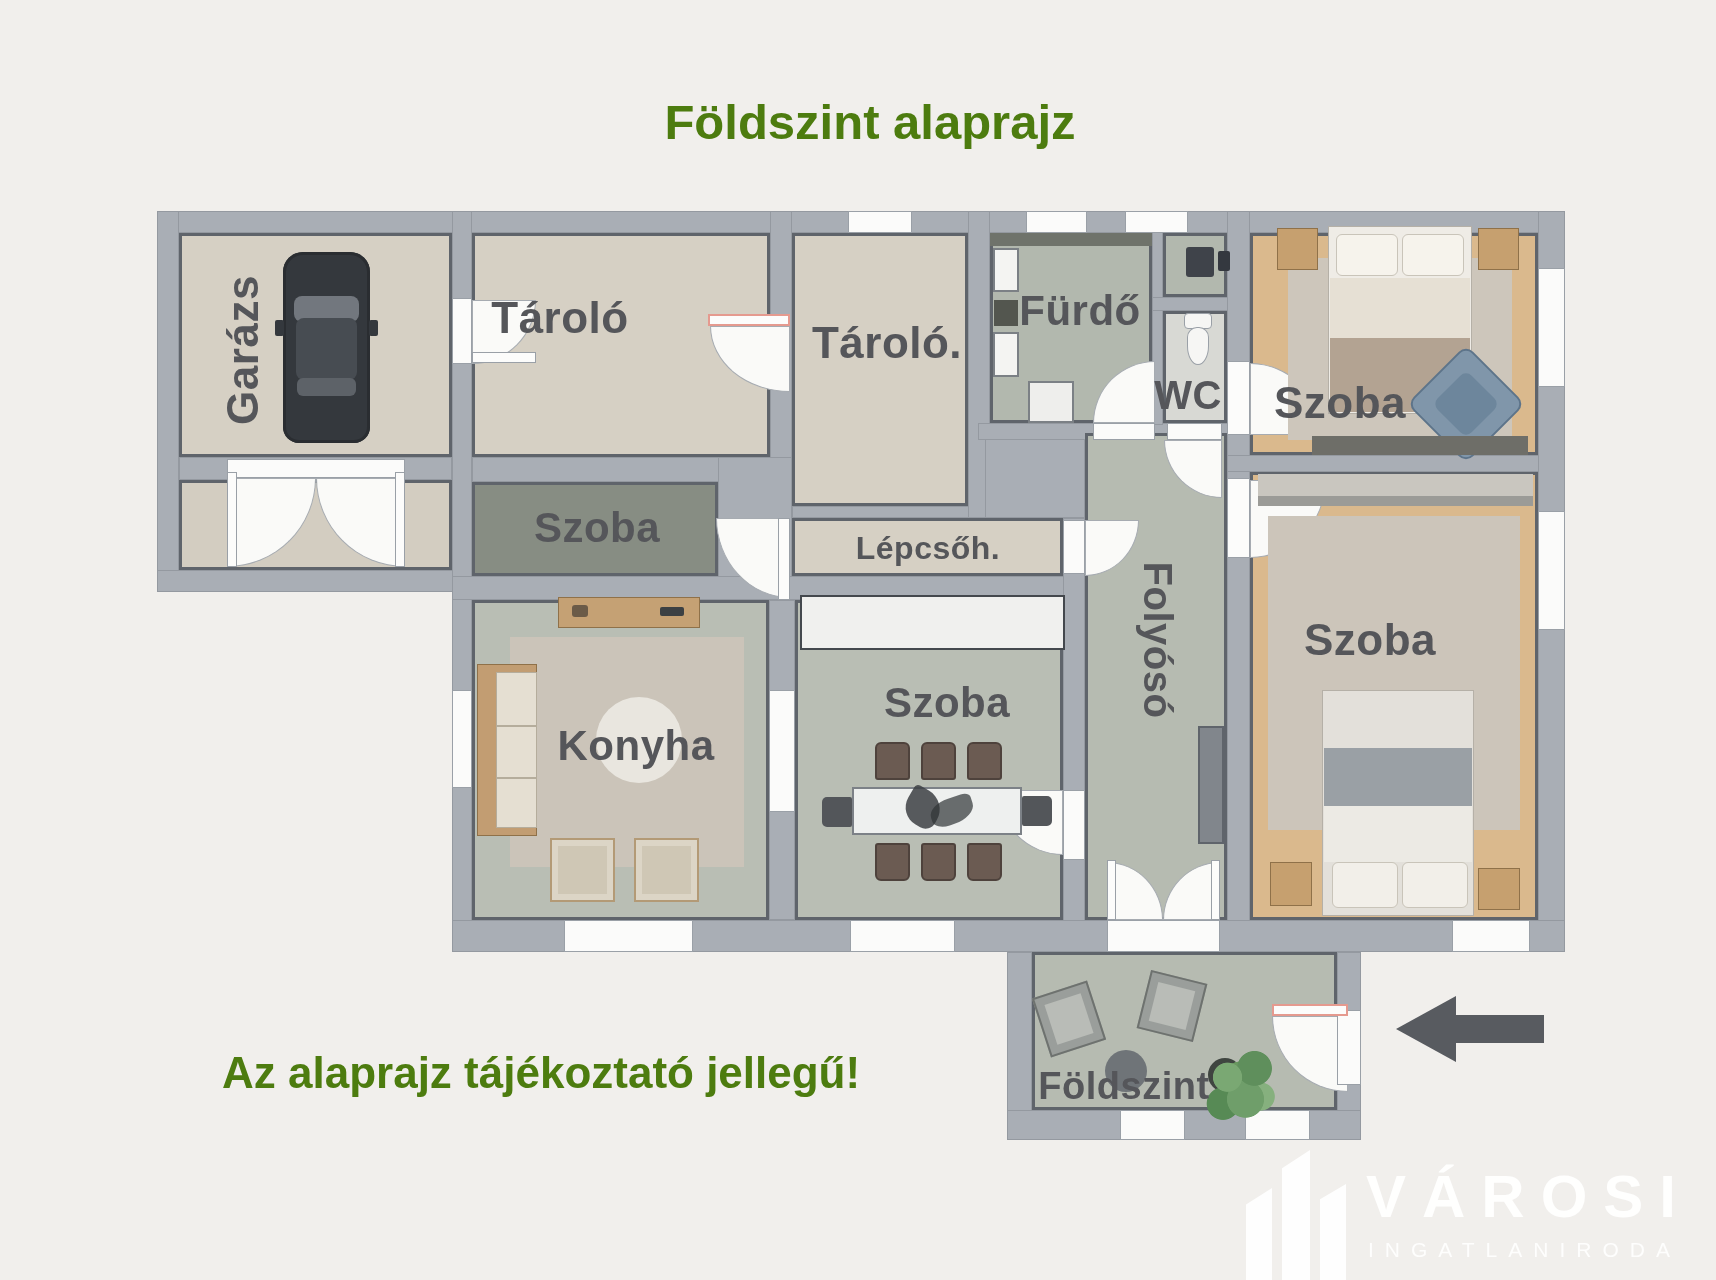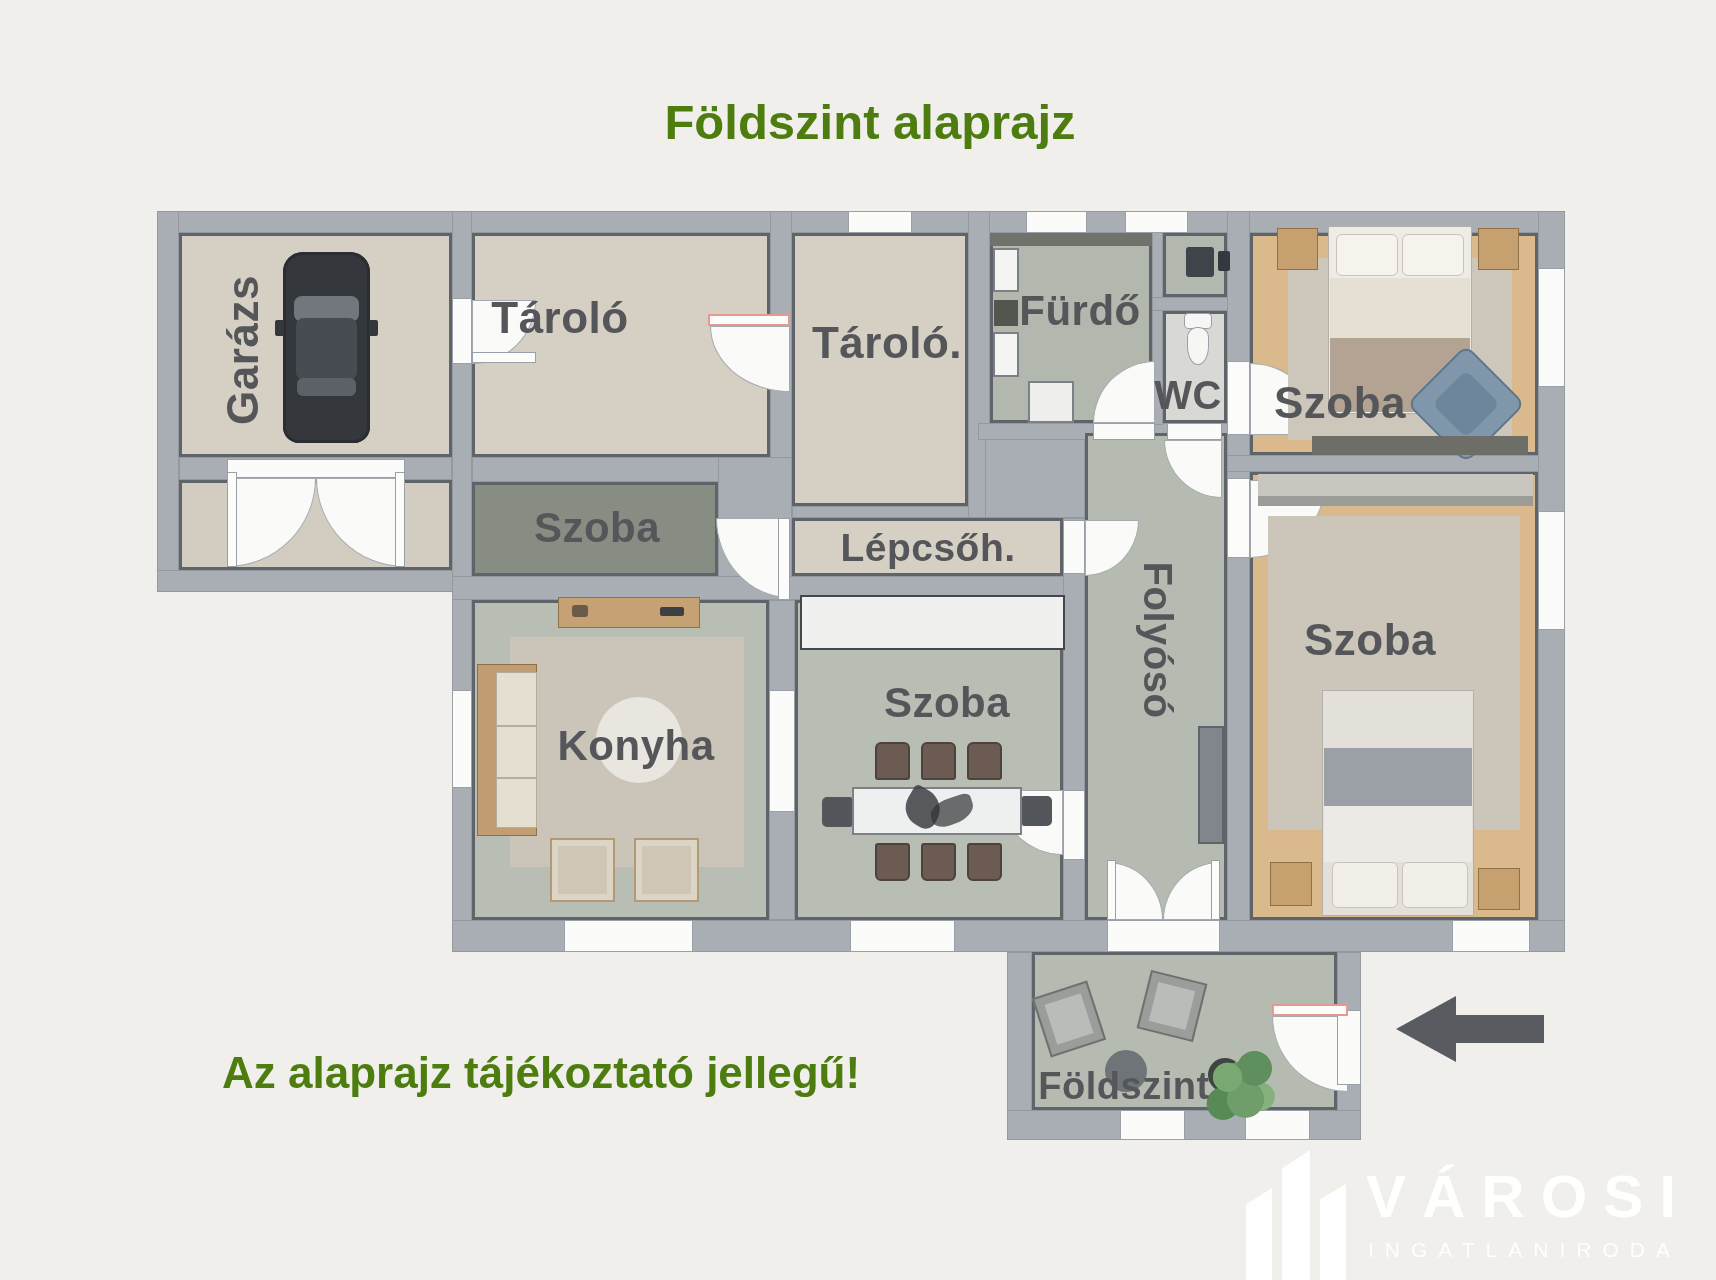--- a/index.html
+++ b/index.html
@@ -205,21 +205,21 @@
   <div class="f" style="left:1208px;top:1058px;width:34px;height:34px;background:#3f4540;border-radius:50%;z-index:5;"></div>
   <div class="f" style="left:1196px;top:1042px;width:90px;height:88px;z-index:5;border-radius:46% 54% 50% 48%;
        background:radial-gradient(circle at 35% 40%, #7aa873 0 18%, transparent 19%),radial-gradient(circle at 65% 30%, #5f8f5c 0 20%, transparent 21%),
        radial-gradient(circle at 55% 65%, #6f9e6a 0 24%, transparent 25%),radial-gradient(circle at 30% 70%, #578a55 0 18%, transparent 19%),
        radial-gradient(circle at 72% 62%, #86b07e 0 16%, transparent 17%),radial-gradient(circle at 50% 45%, #69985f 0 30%, transparent 31%);"></div>
 
   <div class="rlabel rot-ccw" style="left:243px;top:350px;font-size:44px;">Garázs</div>
   <div class="rlabel" style="left:560px;top:318px;font-size:44px;">Tároló</div>
   <div class="rlabel" style="left:597px;top:528px;font-size:42px;">Szoba</div>
   <div class="rlabel" style="left:887px;top:343px;font-size:44px;">Tároló.</div>
-  <div class="rlabel" style="left:928px;top:548px;font-size:39px;">Lépcsőh.</div>
+  <div class="rlabel" style="left:928px;top:548px;font-size:32px;">Lépcsőh.</div>
   <div class="rlabel" style="left:1080px;top:311px;font-size:42px;">Fürdő</div>
   <div class="rlabel" style="left:1188px;top:395px;font-size:40px;">WC</div>
   <div class="rlabel" style="left:1340px;top:403px;font-size:44px;">Szoba</div>
   <div class="rlabel" style="left:1370px;top:640px;font-size:44px;">Szoba</div>
   <div class="rlabel rot-cw" style="left:1157px;top:640px;font-size:40px;">Folyósó</div>
   <div class="rlabel" style="left:636px;top:746px;font-size:42px;">Konyha</div>
   <div class="rlabel" style="left:947px;top:703px;font-size:42px;">Szoba</div>
   <div class="rlabel" style="left:1124px;top:1086px;font-size:38px;">Földszint</div>
 
   <div class="f" style="left:1396px;top:996px;width:148px;height:66px;background:#585b60;z-index:6;

